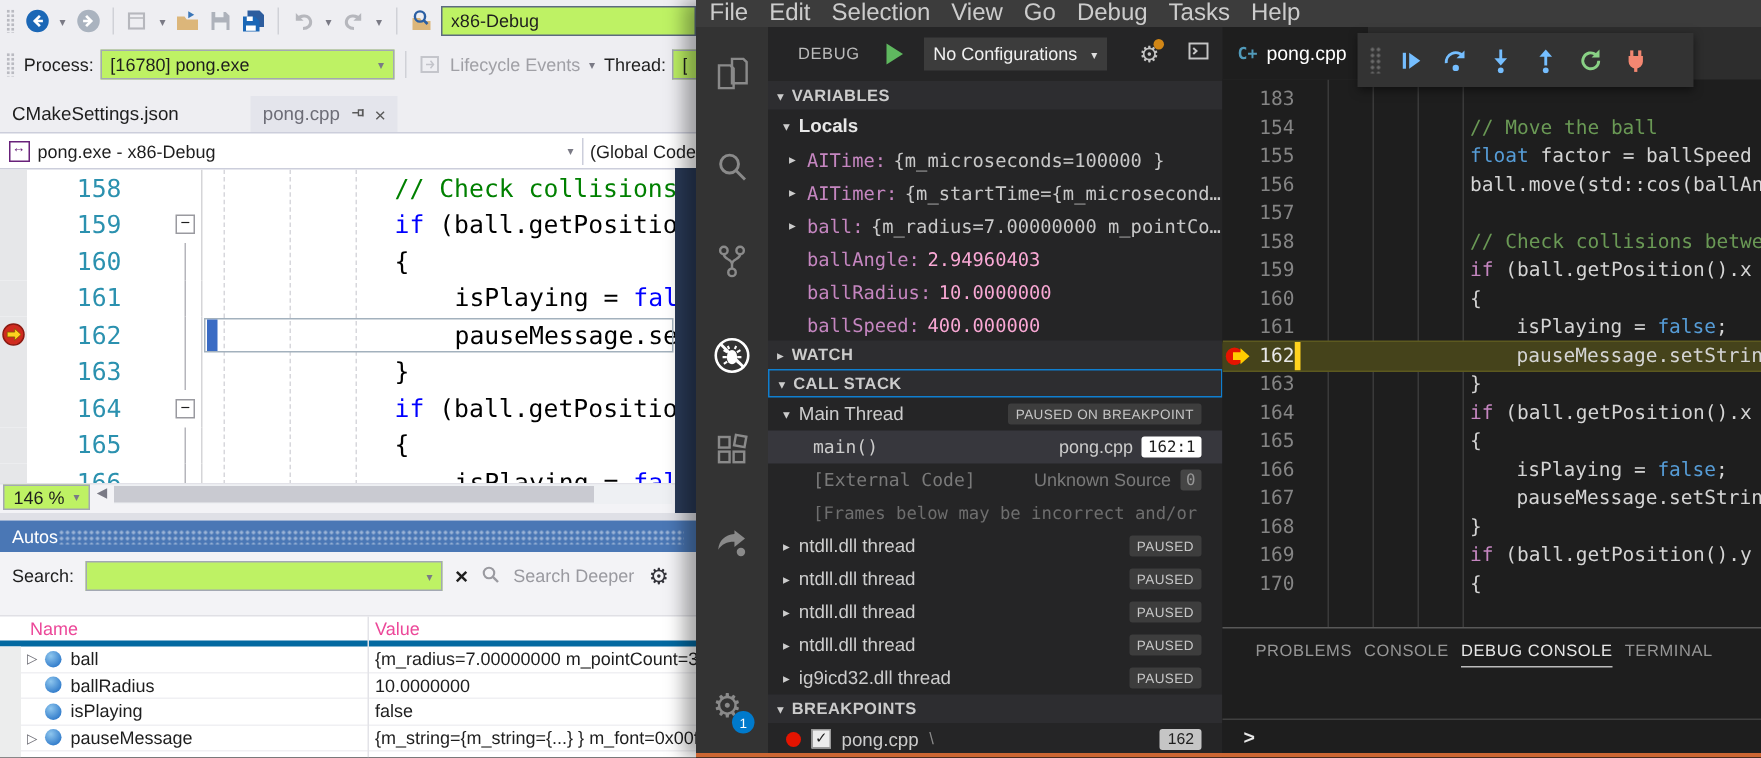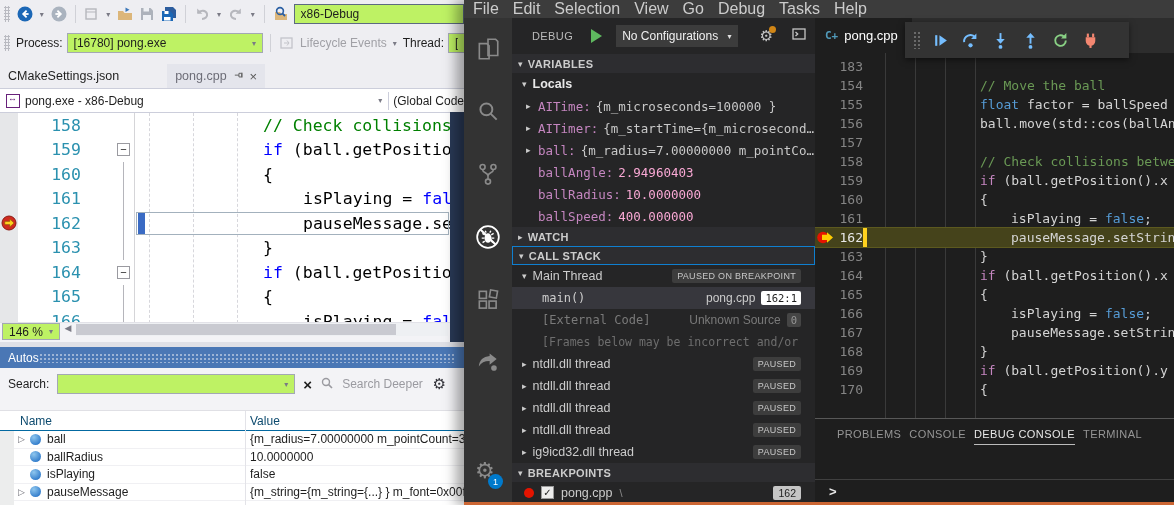--- a/index.html
+++ b/index.html
@@ -79,21 +79,21 @@
     background-image:radial-gradient(rgba(255,255,255,.45) 1px, transparent 1.2px); background-size:4px 4px; }
   .autos-search { height:32px; display:flex; align-items:center; padding:0 8px; gap:8px; font-size:12px; color:#1e1e1e; }
   .search-input { width:238px; height:20px; }
   .sd-ico svg { width:14px; height:14px; }
   .autos-clear { font-size:15px; font-weight:bold; color:#1e1e1e; }
   .autos-deeper { color:#9a9aa0; font-size:12px; }
   .autos-gear { margin-left:auto; margin-right:10px; font-size:15px; color:#33333a; }
   .autos-table { position:absolute; top:63px; left:0; width:464px; bottom:0; background:#fff; border-top:1px solid #e0e0e5; }
   .a-coldiv { position:absolute; left:245px; top:0; bottom:0; width:1px; background:#e3e3e8; }
   .a-band { position:absolute; left:0; top:20px; bottom:0; width:14px; background:#eceded; }
-  .a-hdr { display:flex; height:20px; align-items:center; font-size:12px; color:#0c4a6e; border-bottom:1px solid #0369a1; }
+  .a-hdr { display:flex; height:20px; align-items:center; font-size:12px; color:#ec4899; border-bottom:4px solid #0369a1; }
   .a-hdr .c1 { width:245px; padding-left:20px; } .a-hdr .c2 { padding-left:5px; }
   .a-row { display:flex; height:17.5px; align-items:center; font-size:12px; color:#1e1e1e; border-bottom:1px solid #f0f0f3; }
   .a-row .c1 { width:245px; display:flex; align-items:center; overflow:hidden; }
   .a-row .c2 { flex:1; white-space:nowrap; overflow:hidden; padding-left:5px; }
   .a-exp { width:12px; margin-left:18px; font-size:9px; color:#6d6d75; }
   .a-exp.empty { visibility:hidden; }
   .a-ball { width:11px; height:11px; border-radius:50%; margin-right:6px; flex:0 0 auto;
     background:radial-gradient(circle at 35% 30%, #8ec6ee, #1565c0); }
 
   

